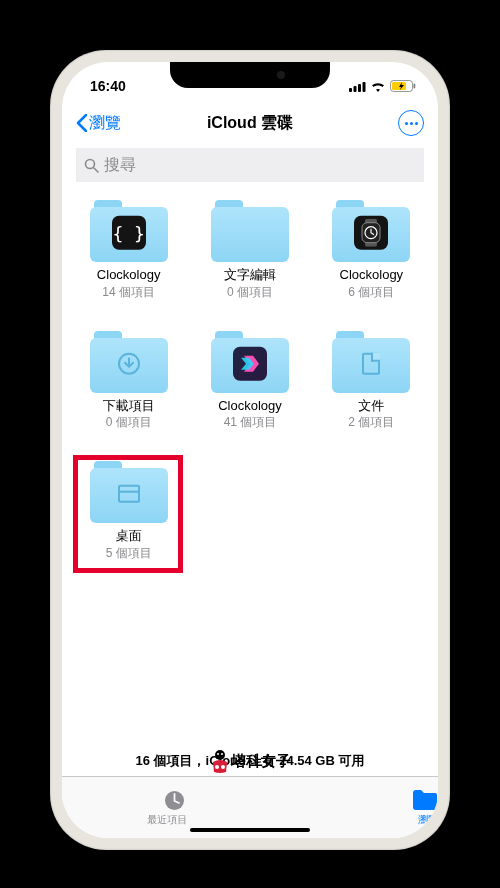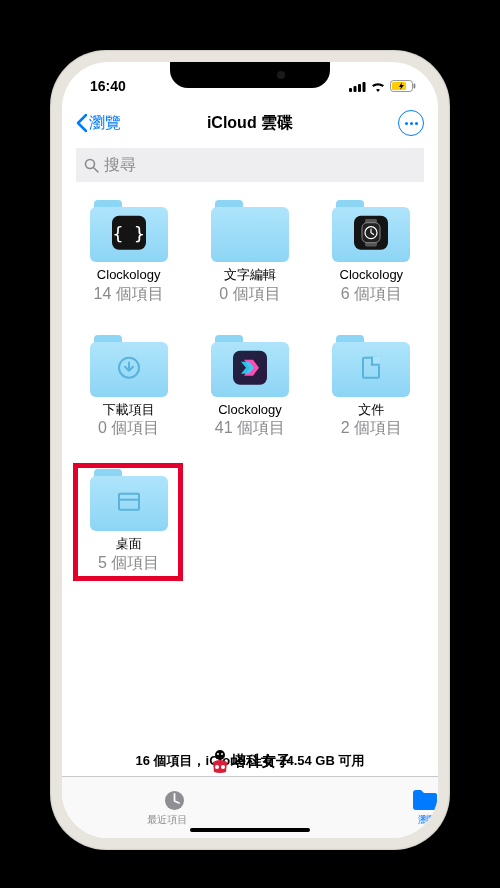--- a/index.html
+++ b/index.html
@@ -167,21 +167,21 @@
     left: 50%;
     transform: translate(-50%, -45%);
     width: 34px;
     height: 34px;
     border-radius: 7px;
     display: flex;
     align-items: center;
     justify-content: center;
   }
   .folder-name { font-size: 13px; color: #000; line-height: 1.2; }
-  .folder-sub { font-size: 16px; color: #8a8a8e; margin-top: 1px; }
+  .folder-sub { font-size: 12px; color: #8a8a8e; margin-top: 1px; }
   .highlight-box {
     position: absolute;
     border: 5px solid #e4002b;
     top: -6px;
     left: 1px;
     width: 110px;
     height: 118px;
     pointer-events: none;
   }
   .footer-text {

